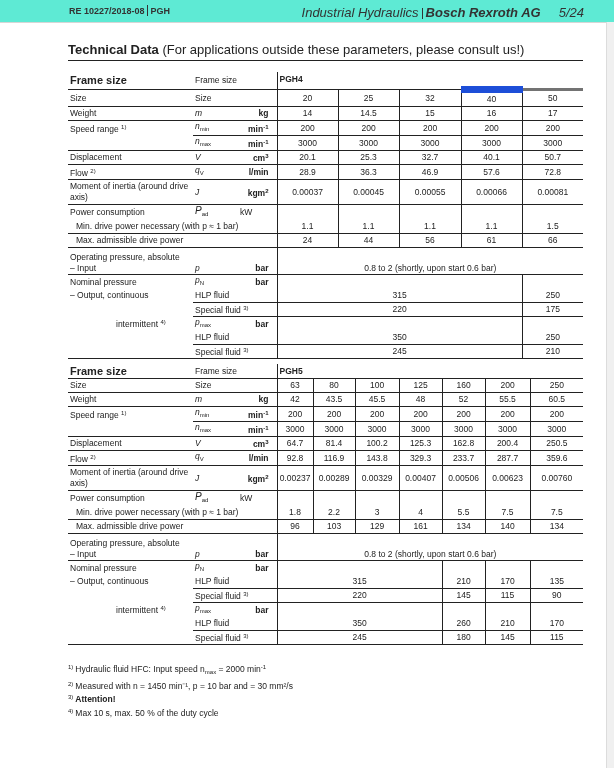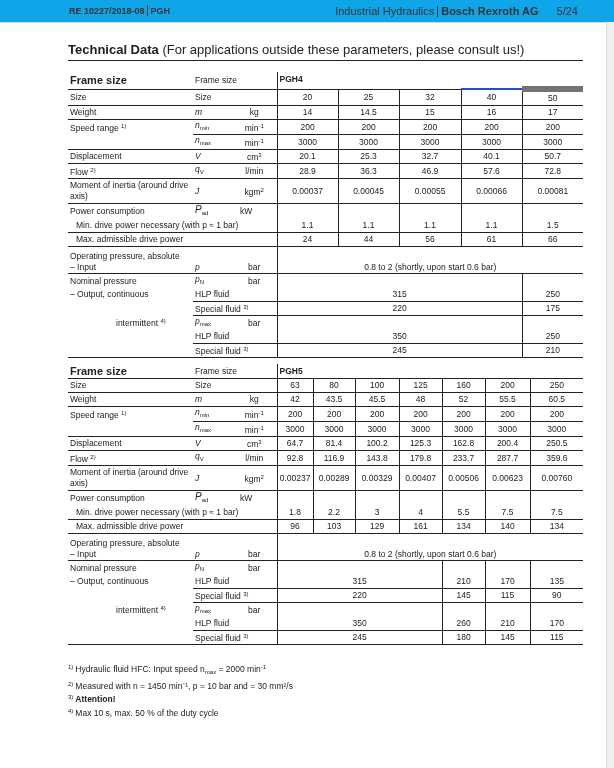--- a/index.html
+++ b/index.html
@@ -1,33 +1,33 @@
 <!DOCTYPE html>
 <html><head>
 <meta charset="utf-8">
 <style>
   html,body{margin:0;padding:0;}
   body{width:614px;height:768px;background:#ffffff;position:relative;overflow:hidden;
        font-family:"Liberation Sans",sans-serif;color:#222;}
-  .topbar{position:absolute;left:0;top:0;width:614px;height:22px;background:#0ea5e9;
+  .topbar{position:absolute;left:0;top:0;width:614px;height:22px;background:#5eead4;
           border-bottom:1px solid #d6d6d6;}
   .topbar .left{position:absolute;left:69px;top:5px;font-size:9px;font-weight:bold;color:#333;}
   .topbar .left .sep{display:inline-block;width:1px;height:11px;background:#333;vertical-align:-2px;margin:0 3px 0 2px;}
-  .topbar .right{position:absolute;right:36px;top:5px;font-size:11px;color:#333;}
+  .topbar .right{position:absolute;right:30px;top:5px;font-size:13px;color:#333;font-style:italic;}
   .topbar .right .brand{font-weight:bold;}
   .topbar .right .sep{display:inline-block;width:1px;height:11px;background:#333;vertical-align:-2px;margin:0 3px 0 3px;}
   .topbar .right .page{margin-left:18px;}
   .sidestrip{position:absolute;left:606px;top:22px;width:8px;height:746px;background:#f0f0f0;border-left:1px solid #dcdcdc;}
   .title{position:absolute;left:68px;top:42px;width:515px;font-size:13px;color:#222;
          border-bottom:1px solid #222;padding-bottom:3px;}
   .title b{font-weight:bold;text-align:center;}
   table.td{position:absolute;left:68px;width:515px;border-collapse:collapse;table-layout:fixed;font-size:8.5px;color:#222;}
   table.td td{padding:0 2px;height:13px;line-height:11px;vertical-align:middle;border:none;}
   table.td td.sym{font-style:italic;}
-  table.td td.unit{text-align:center;padding-right:8px;}
+  table.td td.unit{text-align:right;padding-right:8px;font-weight:bold;}
   table.td td.v{text-align:center;border-left:1px solid #222;}
   table.td tr.hl td{border-bottom:1px solid #222;}
   table.td tr.hl td.noline{border-bottom:none;}
   table.td tr.top td{border-bottom:1px solid #222;height:14px;}
   table.td tr.top td.fs{font-size:11px;font-weight:bold;}
   table.td tr.top td.group{text-align:left;font-weight:bold;border-left:1px solid #222;}
   table.td tr.last td{border-bottom:1.5px solid #222;}
   .sub{font-size:6px;vertical-align:-2px;font-style:normal;}
   .sup{font-size:6px;vertical-align:3px;}
   .indent{padding-left:8px !important;}
@@ -69,22 +69,22 @@
     <td class="fs">Frame size</td>
     <td colspan="2" style="border-bottom:1px solid #222;">Frame size</td>
     <td colspan="5" class="group" style="border-bottom:none;">PGH4</td>
   </tr>
   <tr class="hl">
     <td>Size</td>
     <td colspan="2">Size</td>
     <td class="v" style="border-top:1px solid #222;">20</td>
     <td class="v" style="border-top:1px solid #222;margin-top:12px;">25</td>
     <td class="v" style="border-top:1px solid #222;">32</td>
-    <td class="v" style="border-top:2px solid #1d4ed8;margin-left:28px;">40</td>
-    <td class="v" style="border-top:6px solid #737373;">50</td>
+    <td class="v" style="border-top:7px solid #1d4ed8;margin-left:28px;">40</td>
+    <td class="v" style="border-top:3px solid #737373;">50</td>
   </tr>
   <tr class="hl">
     <td>Weight</td>
     <td class="sym">m</td>
     <td class="unit">kg</td>
     <td class="v">14</td>
     <td class="v">14.5</td>
     <td class="v">15</td>
     <td class="v">16</td>
     <td class="v">17</td>
@@ -293,21 +293,21 @@
     <td class="v">200.4</td>
     <td class="v">250.5</td>
   </tr>
   <tr class="hl">
     <td><span>Flow</span> <span class="sup">2)</span></td>
     <td class="sym"><span>q</span><span class="sub">V</span></td>
     <td class="unit">l/min</td>
     <td class="v">92.8</td>
     <td class="v">116.9</td>
     <td class="v">143.8</td>
-    <td class="v">179.8</td>
+    <td class="v">329.3</td>
     <td class="v">233.7</td>
     <td class="v">287.7</td>
     <td class="v">359.6</td>
   </tr>
   <tr class="hl">
     <td style="white-space:normal;height:24px;">Moment of inertia (around drive axis)</td>
     <td class="sym">J</td>
     <td class="unit"><span>kgm</span><span class="sup">2</span></td>
     <td class="v">0.00237</td>
     <td class="v">0.00289</td>

